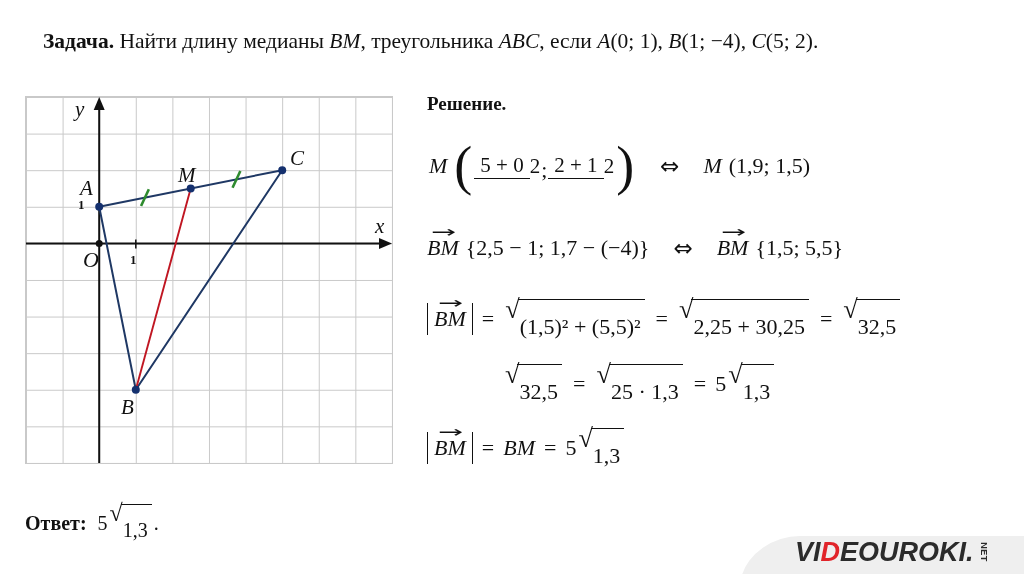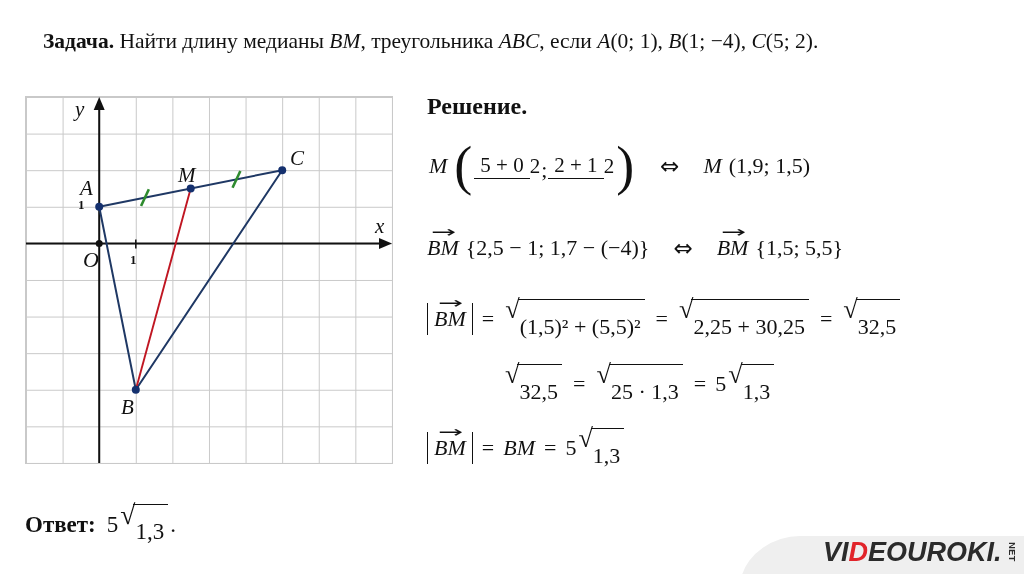--- a/index.html
+++ b/index.html
@@ -28,28 +28,28 @@
   #lbl-x{left:349px;top:119px;}
   #lbl-o{left:57px;top:152px;font-size:22px;}
   #lbl-1x{left:104px;top:156px;}
   #lbl-1y{left:52px;top:101px;}
   #lbl-A{left:54px;top:81px;}
   #lbl-B{left:95px;top:300px;}
   #lbl-C{left:264px;top:51px;}
   #lbl-M{left:152px;top:68px;}
 
   
-  .sol-head{position:absolute;left:427px;top:93px;font-size:24px;font-weight:bold;}
+  .sol-head{position:absolute;left:427px;top:93px;font-size:19px;font-weight:bold;}
   .f-line{position:absolute;display:flex;align-items:center;font-size:22px;white-space:nowrap;}
   #line1{left:429px;top:134px;height:64px;}
   #line2{left:427px;top:228px;height:40px;}
   #line3{left:427px;top:299px;height:40px;}
   #line4{left:503px;top:364px;height:40px;}
   #line5{left:427px;top:428px;height:40px;}
-  .answer{position:absolute;left:25px;top:504px;display:flex;align-items:center;font-size:23px;}
+  .answer{position:absolute;left:25px;top:504px;display:flex;align-items:center;font-size:20px;}
   .answer .lbl{font-weight:bold;margin-right:11px;}
 
   .frac{display:inline-flex;flex-direction:row;text-align:center;font-size:21px;line-height:1.18;}
   .frac .num{border-bottom:1.7px solid #111;padding:0 6px 1px;}
   .frac .den{padding-top:1px;}
   .bigp{font-size:54px;font-weight:400;line-height:0.9;transform:scaleY(1.02);margin:0 2px;}
   .semi{font-size:22px;margin:0 1px;align-self:center;padding-top:8px;}
   .iff{font-family:"DejaVu Sans",sans-serif;font-size:23px;margin:0 24px;color:#111;}
   .gapL{margin-left:7px;}
   .eq{margin:0 9px;}
@@ -63,21 +63,21 @@
   .sqrt{display:inline-flex;align-items:flex-start;margin:0 2px;}
   .rad{font-size:1.2em;line-height:1.0;transform:translateY(-3px);}
   .rbody{border-top:1.8px solid #111;padding:14px 4px 0 2px;margin-left:-2px;}
 
   
   .ribbon{
     position:absolute;right:-14px;bottom:-8px;width:292px;height:46px;background:#efefef;
     border-top-left-radius:48px 40px;transform:skewX(-14deg);
   }
   .logo{
-    position:absolute;right:3px;bottom:6px;display:flex;align-items:center;
+    position:absolute;right:31px;bottom:6px;display:flex;align-items:center;
     font-family:"Liberation Sans","DejaVu Sans",sans-serif;font-weight:bold;font-style:italic;
     font-size:27px;color:#2b2b2b;letter-spacing:0;
   }
   .logo .red{color:#e1242a;}
   .logo .net{display:inline-block;font-size:9px;font-style:normal;letter-spacing:0.5px;
     transform:rotate(90deg) translateX(-1px);transform-origin:center;}
 </style>
 </head>
 <body>
 

